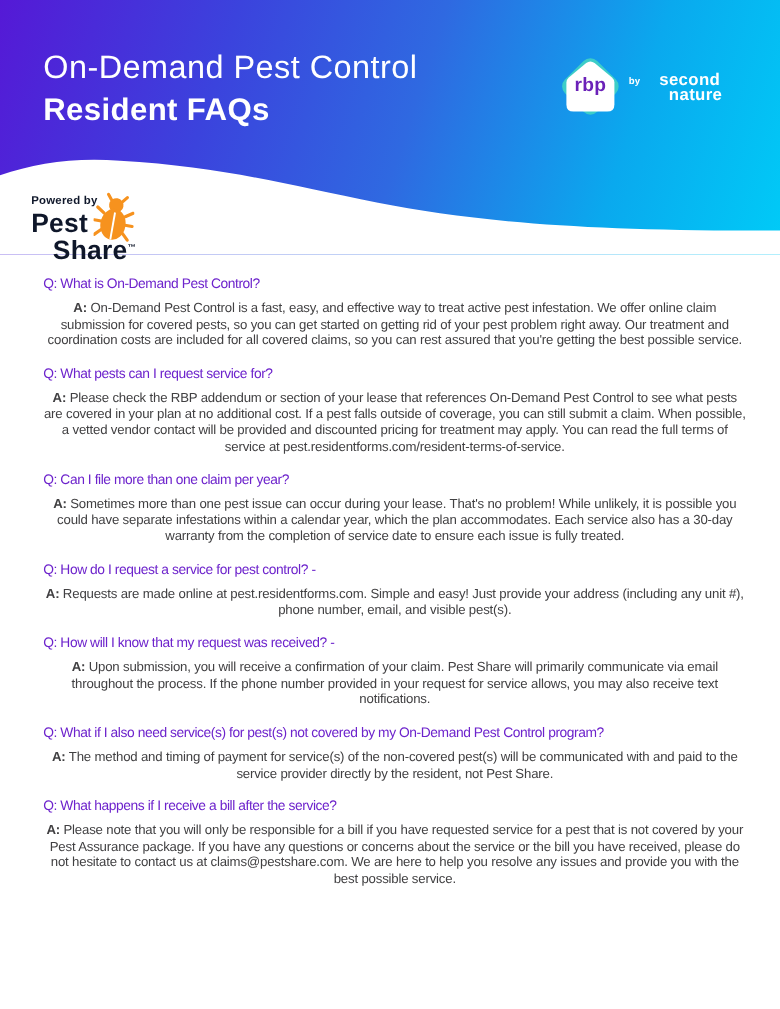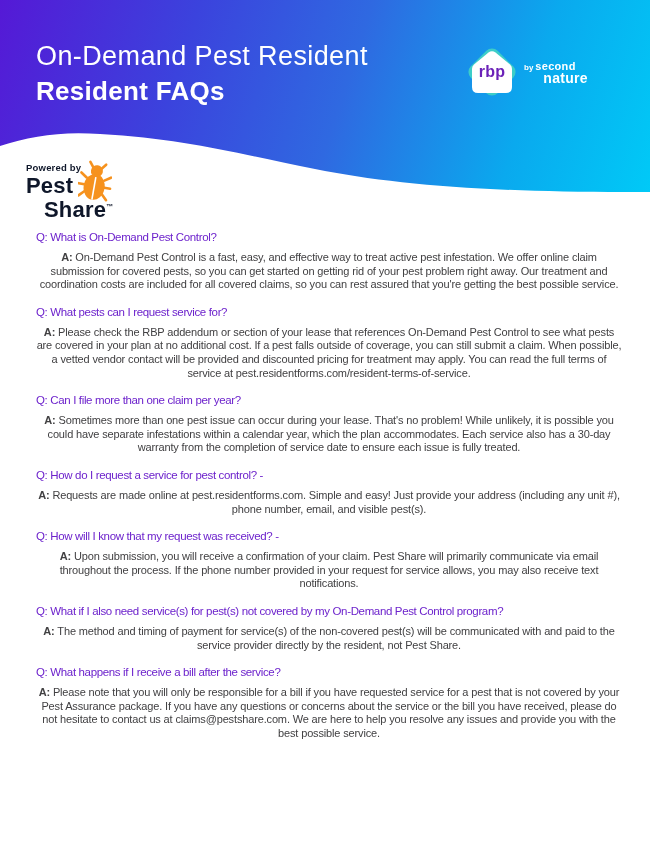--- a/index.html
+++ b/index.html
@@ -24,22 +24,22 @@
   .rbp-diamond {
     position:absolute; left:6px; top:7px; width:38px; height:38px;
     background:#3dcdc8; border-radius:8px; transform:rotate(45deg);
   }
   .rbp-house { position:absolute; left:3px; top:3px; }
   .rbp-text {
     position:absolute; left:0; top:17px; width:50px; text-align:center;
     color:#6b21b8; font-size:16px; font-weight:700; letter-spacing:0.2px;
   }
   .sn { position:absolute; left:524px; top:60px; color:#ffffff; display:flex; }
-  .sn-by { font-size:8px; font-weight:700; margin-top:3px; margin-right:2px; }
-  .sn-l1 { font-size:11px; font-weight:700; letter-spacing:0.3px; line-height:12px; }
+  .sn-by { font-size:8px; font-weight:700; margin-top:3px; margin-right:16px; }
+  .sn-l1 { font-size:14px; font-weight:700; letter-spacing:0.3px; line-height:12px; }
   .sn-l2 { font-size:14px; font-weight:700; letter-spacing:0.3px; line-height:12px; margin-left:8px;text-align:right; }
 
   .wave { position:absolute; left:0; bottom:0; width:650px; height:90px; display:block; }
 
   
   .powered { position:absolute; left:26px; top:162px; width:110px; color:#0f172a; }
   .ps-label { font-size:9.5px; font-weight:600; letter-spacing:0.2px; }
   .ps-pest { font-size:22px; font-weight:800; line-height:22px; margin-top:2px; letter-spacing:0.2px; }
   .ps-share { font-size:22px; font-weight:800; line-height:20px; margin-left:18px; letter-spacing:0.2px; }
   .ps-tm { font-size:7px; font-weight:700; vertical-align:8px; }
@@ -57,21 +57,21 @@
   }
   .a strong { font-weight:700; }
 </style>
 </head>
 <body>
 
 <div class="page">
 
   <header class="hero">
     <div class="hero-titles">
-      <div class="title1">On-Demand Pest Resident</div>
+      <div class="title1">On-Demand Pest Control</div>
       <div class="title2">Resident FAQs</div>
     </div>
 
     <div class="rbp">
       <div class="rbp-diamond"></div>
       <svg class="rbp-house" width="44" height="46" viewBox="0 0 44 46">
         <path fill="#ffffff" d="M18.5,3.5 Q22,0.8 25.5,3.5 L40,15.5 Q42,17.2 42,19.8 L42,38 Q42,44 36,44 L8,44 Q2,44 2,38 L2,19.8 Q2,17.2 4,15.5 Z"></path>
       </svg>
       <div class="rbp-text">rbp</div>
     </div>

